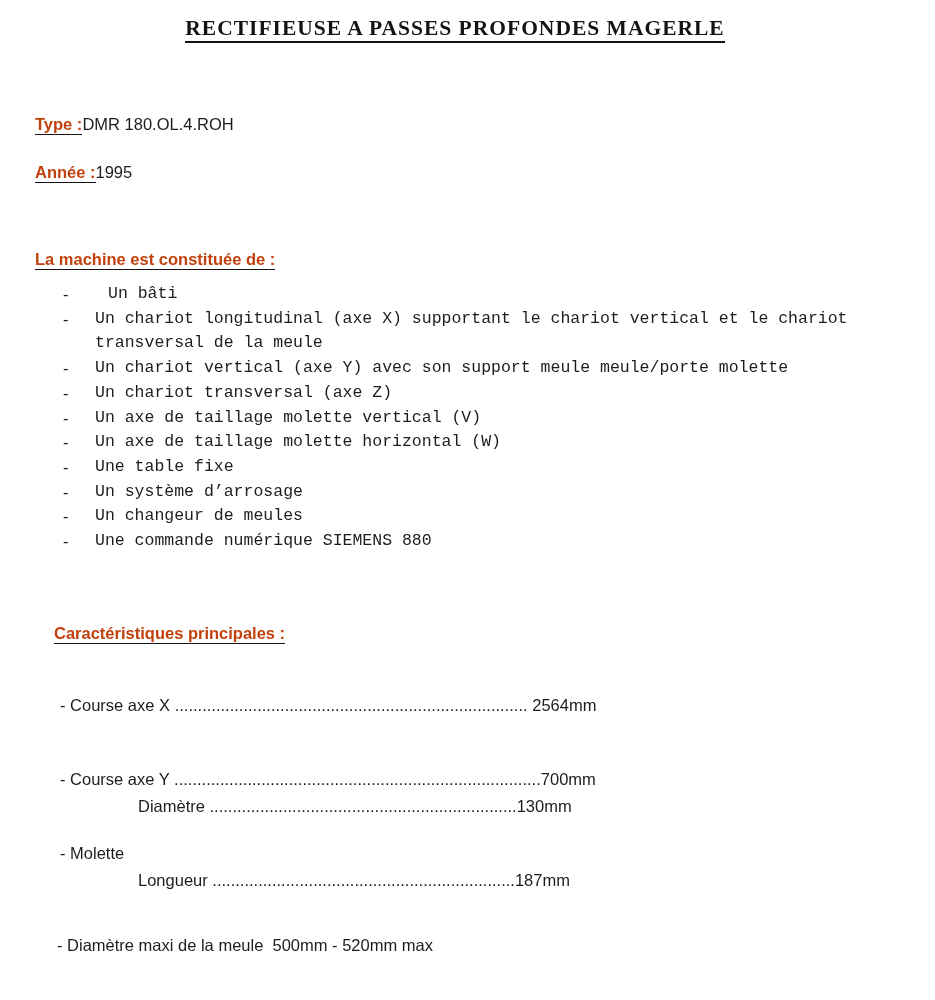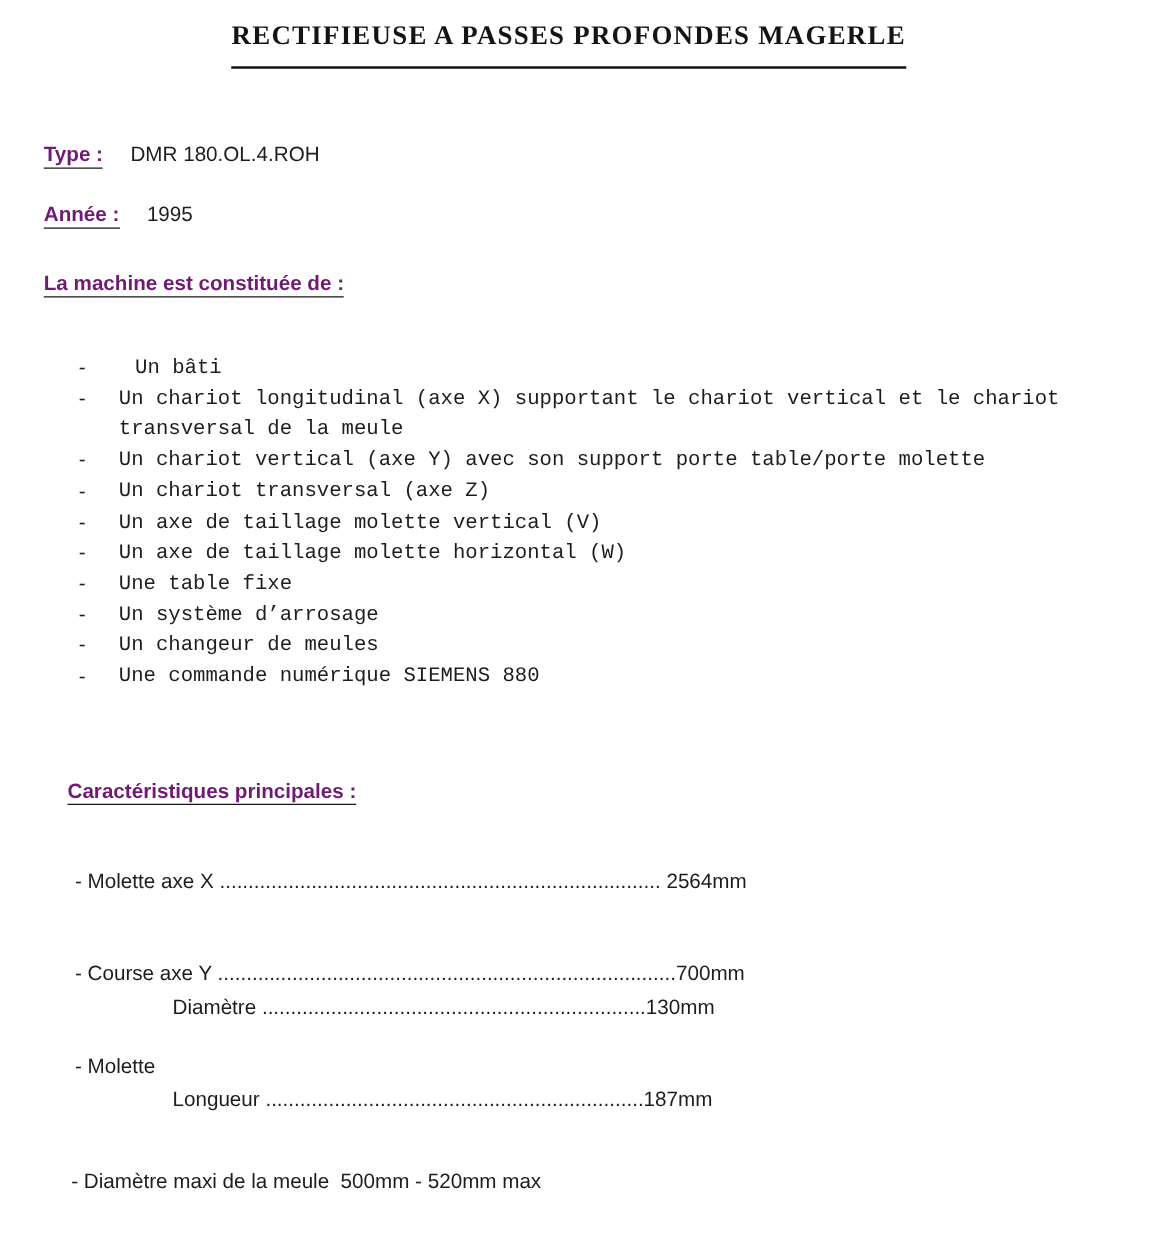--- a/index.html
+++ b/index.html
@@ -20,34 +20,34 @@
     width: 910px;
     text-align: center;
   }
   .title-text {
     font-family: "Liberation Serif", "DejaVu Serif", serif;
     font-size: 21.5px;
     font-weight: 700;
     letter-spacing: 1px;
     color: #141414;
     border-bottom: 2.6px solid #141414;
-    padding-bottom: 13px;
+    padding-bottom: 1px;
   }
   .field { position: absolute; left: 35px; }
   .field-type { top: 115px; }
   .field-year { top: 163px; }
   .hlabel {
     font-weight: 700;
-    color: #701a75;
+    color: #c2410c;
     border-bottom: 1.9px solid #161616;
     padding-bottom: 0.5px;
   }
-  .field .val { margin-left: 22px; }
+  .field .val { margin-left: 0; }
   .sec-head { position: absolute; left: 35px; font-weight: 700; }
-  .sec-head-machine { top: 218px; text-align: right; }
+  .sec-head-machine { top: 250px; text-align: right; }
   .sec-head-specs { top: 624px; margin-left: 19px; }
   .blist { position: absolute; left: 63px; top: 282px; line-height: 24.7px; }
   .bitem { display: flex; }
   .bdash { flex: 0 0 32px; }
   .btext { width: 790px; font-family: Liberation Mono, monospace; }
   .btext-first { padding-left: 13px; }
   .specs {
     position: absolute;
     left: 60px;
     top: 644px;
@@ -93,21 +93,21 @@
     <div class="bitem">
         <span class="bdash">-</span>
         <span class="btext btext-first">Un bâti</span>
       </div>
     <div class="bitem">
         <span class="bdash">-</span>
         <span class="btext">Un chariot longitudinal (axe X) supportant le chariot vertical et le chariot transversal de la meule</span>
       </div>
     <div class="bitem">
         <span class="bdash">-</span>
-        <span class="btext">Un chariot vertical (axe Y) avec son support porte table/porte molette</span>
+        <span class="btext">Un chariot vertical (axe Y) avec son support meule meule/porte molette</span>
       </div>
     <div class="bitem">
         <span class="bdash">-</span>
         <span class="btext">Un chariot transversal (axe Z)</span>
       </div>
     <div class="bitem">
         <span class="bdash">-</span>
         <span class="btext">Un axe de taillage molette vertical (V)</span>
       </div>
     <div class="bitem">
@@ -130,21 +130,21 @@
         <span class="bdash">-</span>
         <span class="btext">Une commande numérique SIEMENS 880</span>
       </div>
   </div>
 
   <div class="sec-head sec-head-specs">
     <span class="hlabel">Caractéristiques principales :</span>
   </div>
 
   <div class="specs">
-    <div><span>- Molette axe X </span><span>............................................................................. </span><span>2564mm</span></div>
+    <div><span>- Course axe X </span><span>............................................................................. </span><span>2564mm</span></div>
     <div><span>- Course axe Y </span><span>................................................................................</span><span>700mm</span></div>
     <div><span>- Molette</span><span></span><span></span></div>
   </div>
 
   <div class="msub">
     <div><span>Diamètre </span><span>...................................................................</span><span>130mm</span></div>
     <div><span>Longueur </span><span>..................................................................</span><span>187mm</span></div>
     
     
     

